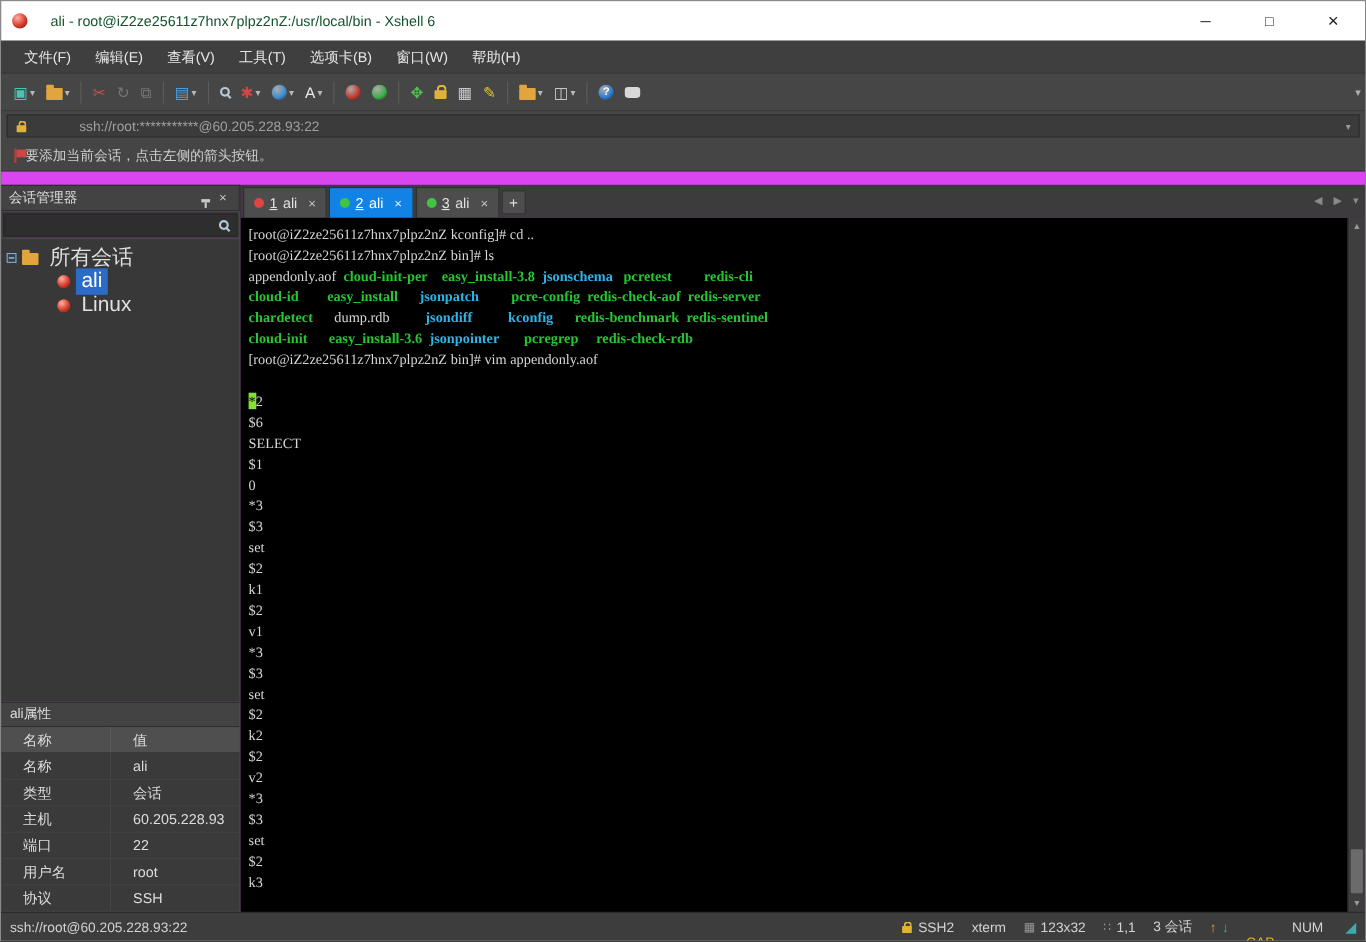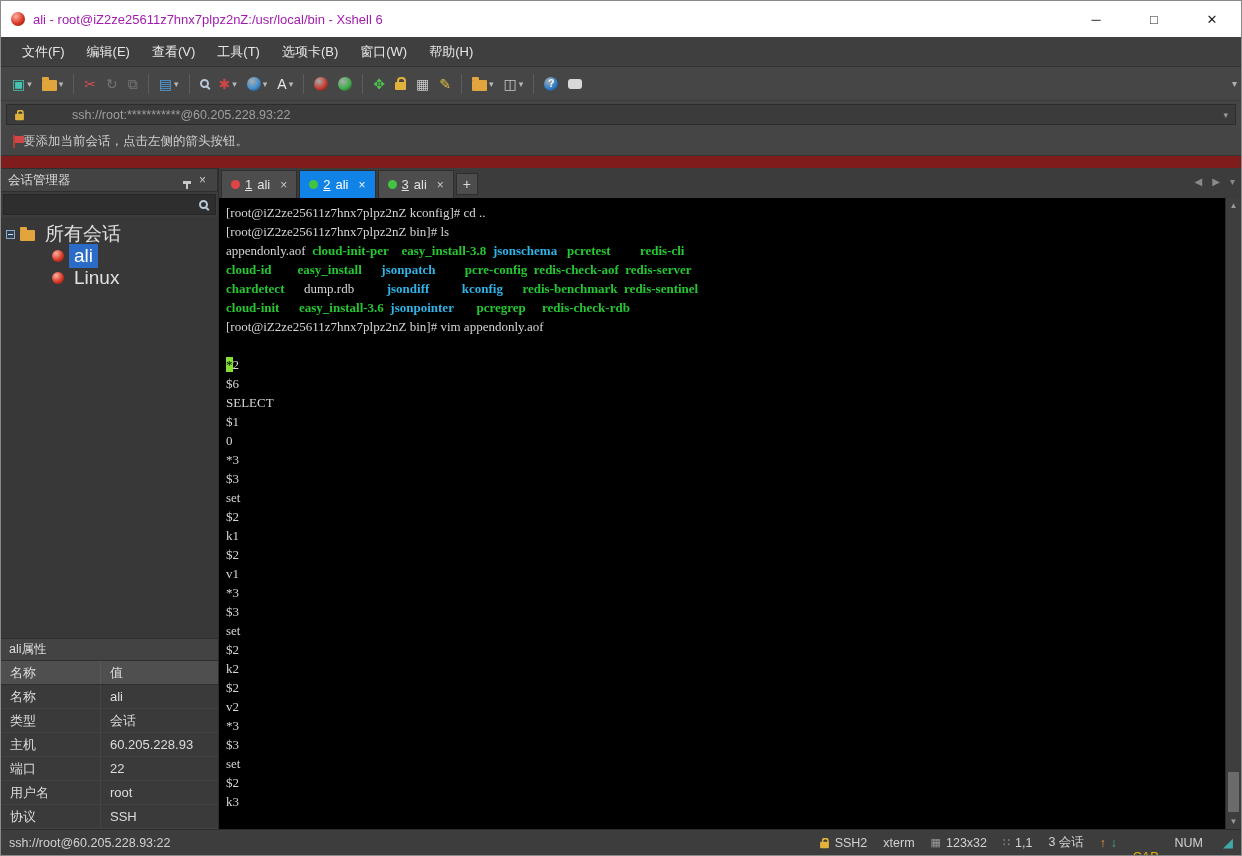--- a/index.html
+++ b/index.html
@@ -1,21 +1,21 @@
 <!DOCTYPE html>
 <html><head>
 <meta charset="utf-8">
 <style>
   * { margin:0; padding:0; box-sizing:border-box; }
   body { background:#1e1e1e; font-family:"Liberation Sans", sans-serif; }
   .window { width:1242px; height:856px; display:flex; flex-direction:column; border:1px solid #8a8a8a; background:#3c3c3c; overflow:hidden; }
 
   
   .titlebar { height:36px; background:#ffffff; display:flex; align-items:center; padding-left:10px; flex:none; }
-  .title-text { font-size:13px; color:#a21caf; margin-left:8px; flex:1; }
+  .title-text { font-size:13px; color:#14532d; margin-left:21px; flex:1; }
   .win-controls { display:flex; height:100%; }
   .win-btn { width:58px; height:100%; display:flex; align-items:center; justify-content:center; font-size:13px; color:#222; cursor:default; }
 
   
   .shp-ball { width:14px; height:14px; border-radius:50%; display:inline-flex; align-items:center; justify-content:center; font-size:10px; font-weight:bold; color:#fff; flex:none; }
   .red-ball { background:radial-gradient(circle at 35% 30%, #ffb0a0, #d83a28 55%, #7a1408); }
   .shp-ball.small { width:12px; height:12px; }
   .shp-folder { width:15px; height:11px; background:#e2a43c; border-radius:1px; position:relative; display:inline-block; margin-top:3px; flex:none; }
   .shp-folder::before { content:""; position:absolute; top:-3px; left:0; width:7px; height:3px; background:#e2a43c; border-radius:1px 1px 0 0; }
   .shp-lock { width:11px; height:8px; background:#e0b23c; border-radius:1px; position:relative; display:inline-block; margin-top:5px; flex:none; }
@@ -46,41 +46,41 @@
   
   .addr-row { height:27px; background:#464646; display:flex; align-items:center; padding:0 5px; flex:none; }
   .addr-field { flex:1; height:21px; background:#3b3b3b; border:1px solid #2c2c2c; display:flex; align-items:center; padding:0 7px; gap:7px; }
   .addr-input { flex:1; background:transparent; border:none; outline:none; color:#9f9f9f; font-size:12.5px; font-family:"Liberation Sans", sans-serif;margin-left:40px; }
   .addr-drop { color:#9a9a9a; font-size:9px; }
 
   
   .notice-row { height:28px; background:#454545; display:flex; align-items:center; gap:8px; padding:0 12px; color:#cfcfcf; font-size:12.5px; border-bottom:1px solid #333; flex:none; }
 
   
-  .main { flex:1; display:flex; min-height:0; background:#7f1d1d; padding-top:12px; }
+  .main { flex:1; display:flex; min-height:0; background:#d946ef; padding-top:12px; }
   .sidebar { width:218px; display:flex; flex-direction:column; border-right:1px solid #2e2e2e; flex:none; }
   .panel-header { height:24px; background:#434343; display:flex; align-items:center; padding:0 7px; color:#ddd; font-size:12.5px; border:1px solid #2e2e2e; border-left:none; }
   .panel-header .ph-title { flex:1; }
   .panel-header .ph-btn { color:#c8c8c8; padding:0 4px; font-size:12px; }
   .search-row { background:#3c3c3c; padding:2px 2px; position:relative; }
   .search-input { width:100%; height:21px; background:#2e2e2e; border:1px solid #262626; color:#ccc; padding:0 22px 0 6px; font-size:12px; outline:none; }
   .search-row .shp-magnifier { position:absolute; right:10px; top:8px; }
   .tree { flex:1; background:#383838; padding:6px 5px; overflow:hidden; font-size:19px; }
   .tree-row { display:flex; align-items:center; height:22px; color:#e0e0e0; gap:5px; }
   .tree-row.child { padding-left:46px; }
   .tree-label { padding:1px 5px; }
   .tree-row.selected .tree-label { background:#2a6cc8; color:#fff; }
   .expander { width:9px; height:9px; border:1px solid #8fa8c8; background:#2f3f52; display:inline-flex; align-items:center; justify-content:center; flex:none; }
   .expander::after { content:""; width:5px; height:1px; background:#cfe0f0; }
 
   .props-header { height:23px; background:#434343; color:#ddd; padding:0 8px; font-size:12.5px; display:flex; align-items:center; border-top:1px solid #2e2e2e; border-bottom:1px solid #2e2e2e; }
   .props-table { background:#3a3a3a; font-size:13px; color:#dcdcdc; }
   .prow { display:flex; height:24px; align-items:center; border-bottom:1px solid #434343; }
   .prow.phead { background:#4f4f4f; border-bottom:1px solid #2e2e2e; }
-  .pcell { padding-left:9px; }
+  .pcell { padding-left:20px; }
   .pcell:first-child { width:100px; flex:none; border-right:1px solid #5a5a5a; height:100%; display:flex; align-items:center; }
   .prow:not(.phead) .pcell:first-child { border-right:1px solid #454545; }
 
   
   .content { flex:1; display:flex; flex-direction:column; min-width:0; }
   .tabbar { height:30px; display:flex; align-items:flex-end; background:#3c3c3c; padding-left:2px; position:relative; flex:none; }
   .tab { height:28px; background:#4d4d4d; color:#e2e2e2; display:flex; align-items:center; gap:5px; padding:0 9px; margin-right:2px; font-size:13px; border:1px solid #2e2e2e; border-bottom:none; cursor:default; }
   .tab.active { background:#1283e6; color:#fff; }
   .tab .dot { width:9px; height:9px; border-radius:50%; flex:none; }
   .tnum { text-decoration:underline; }

